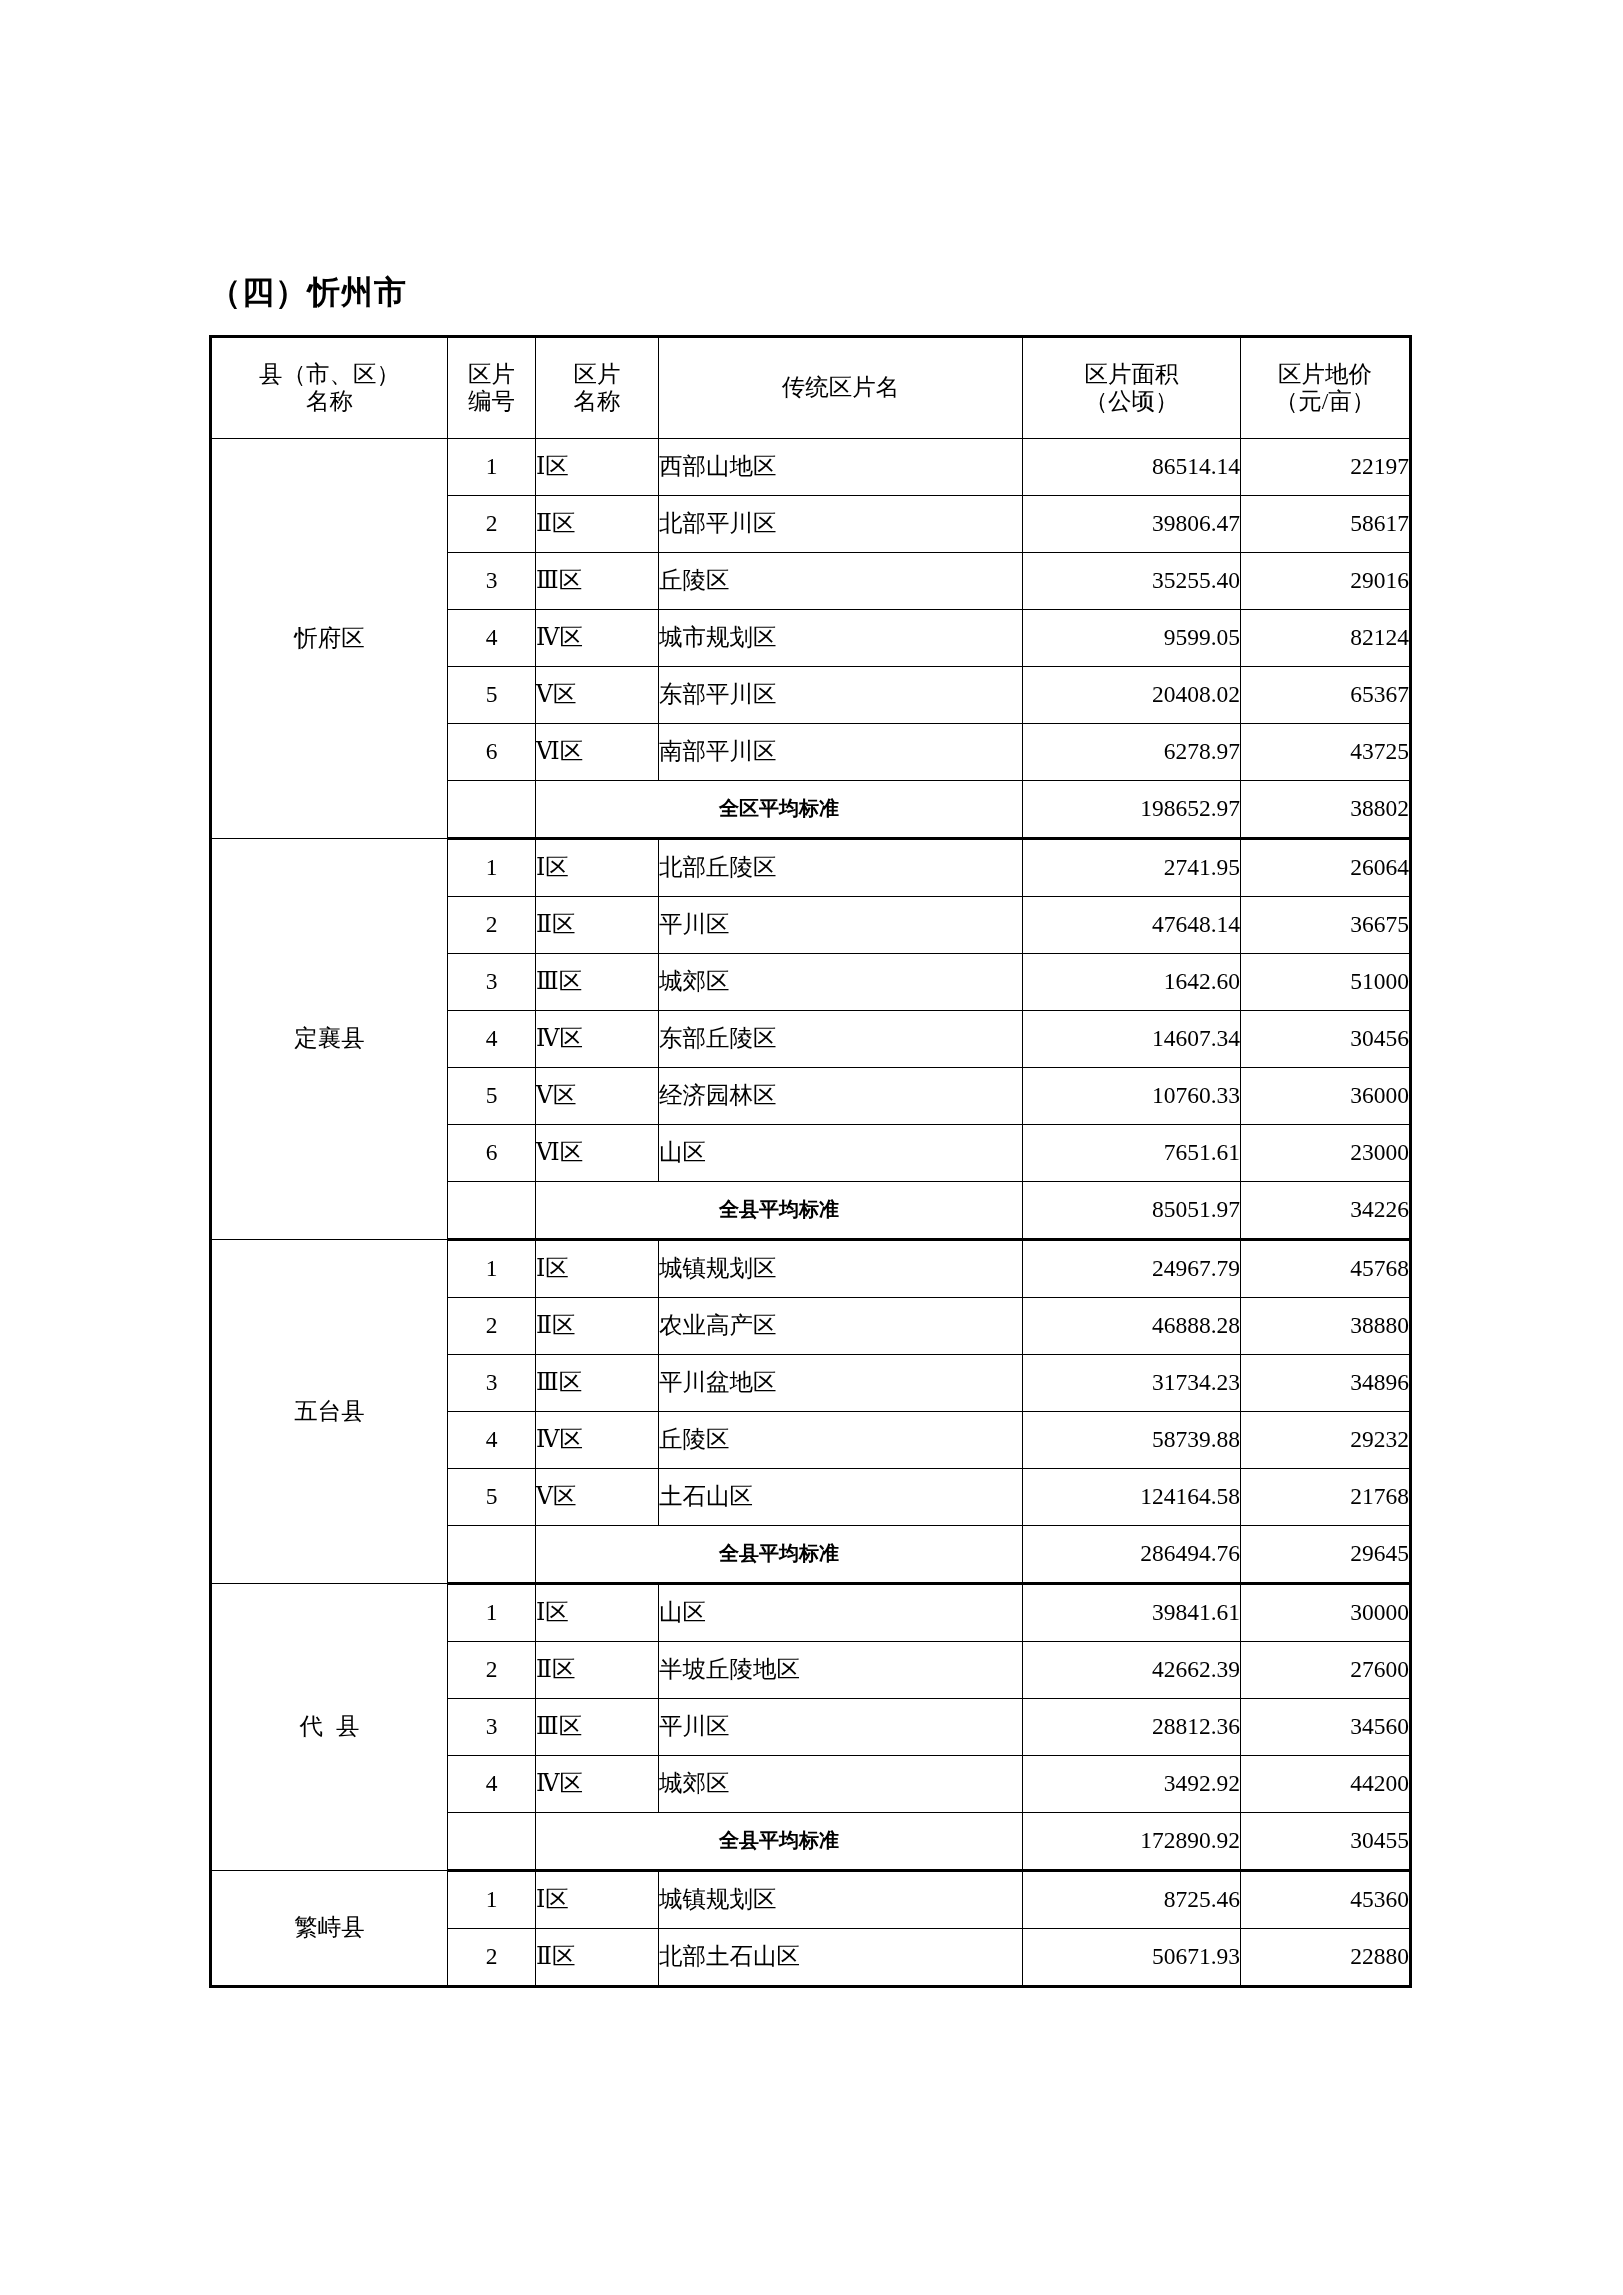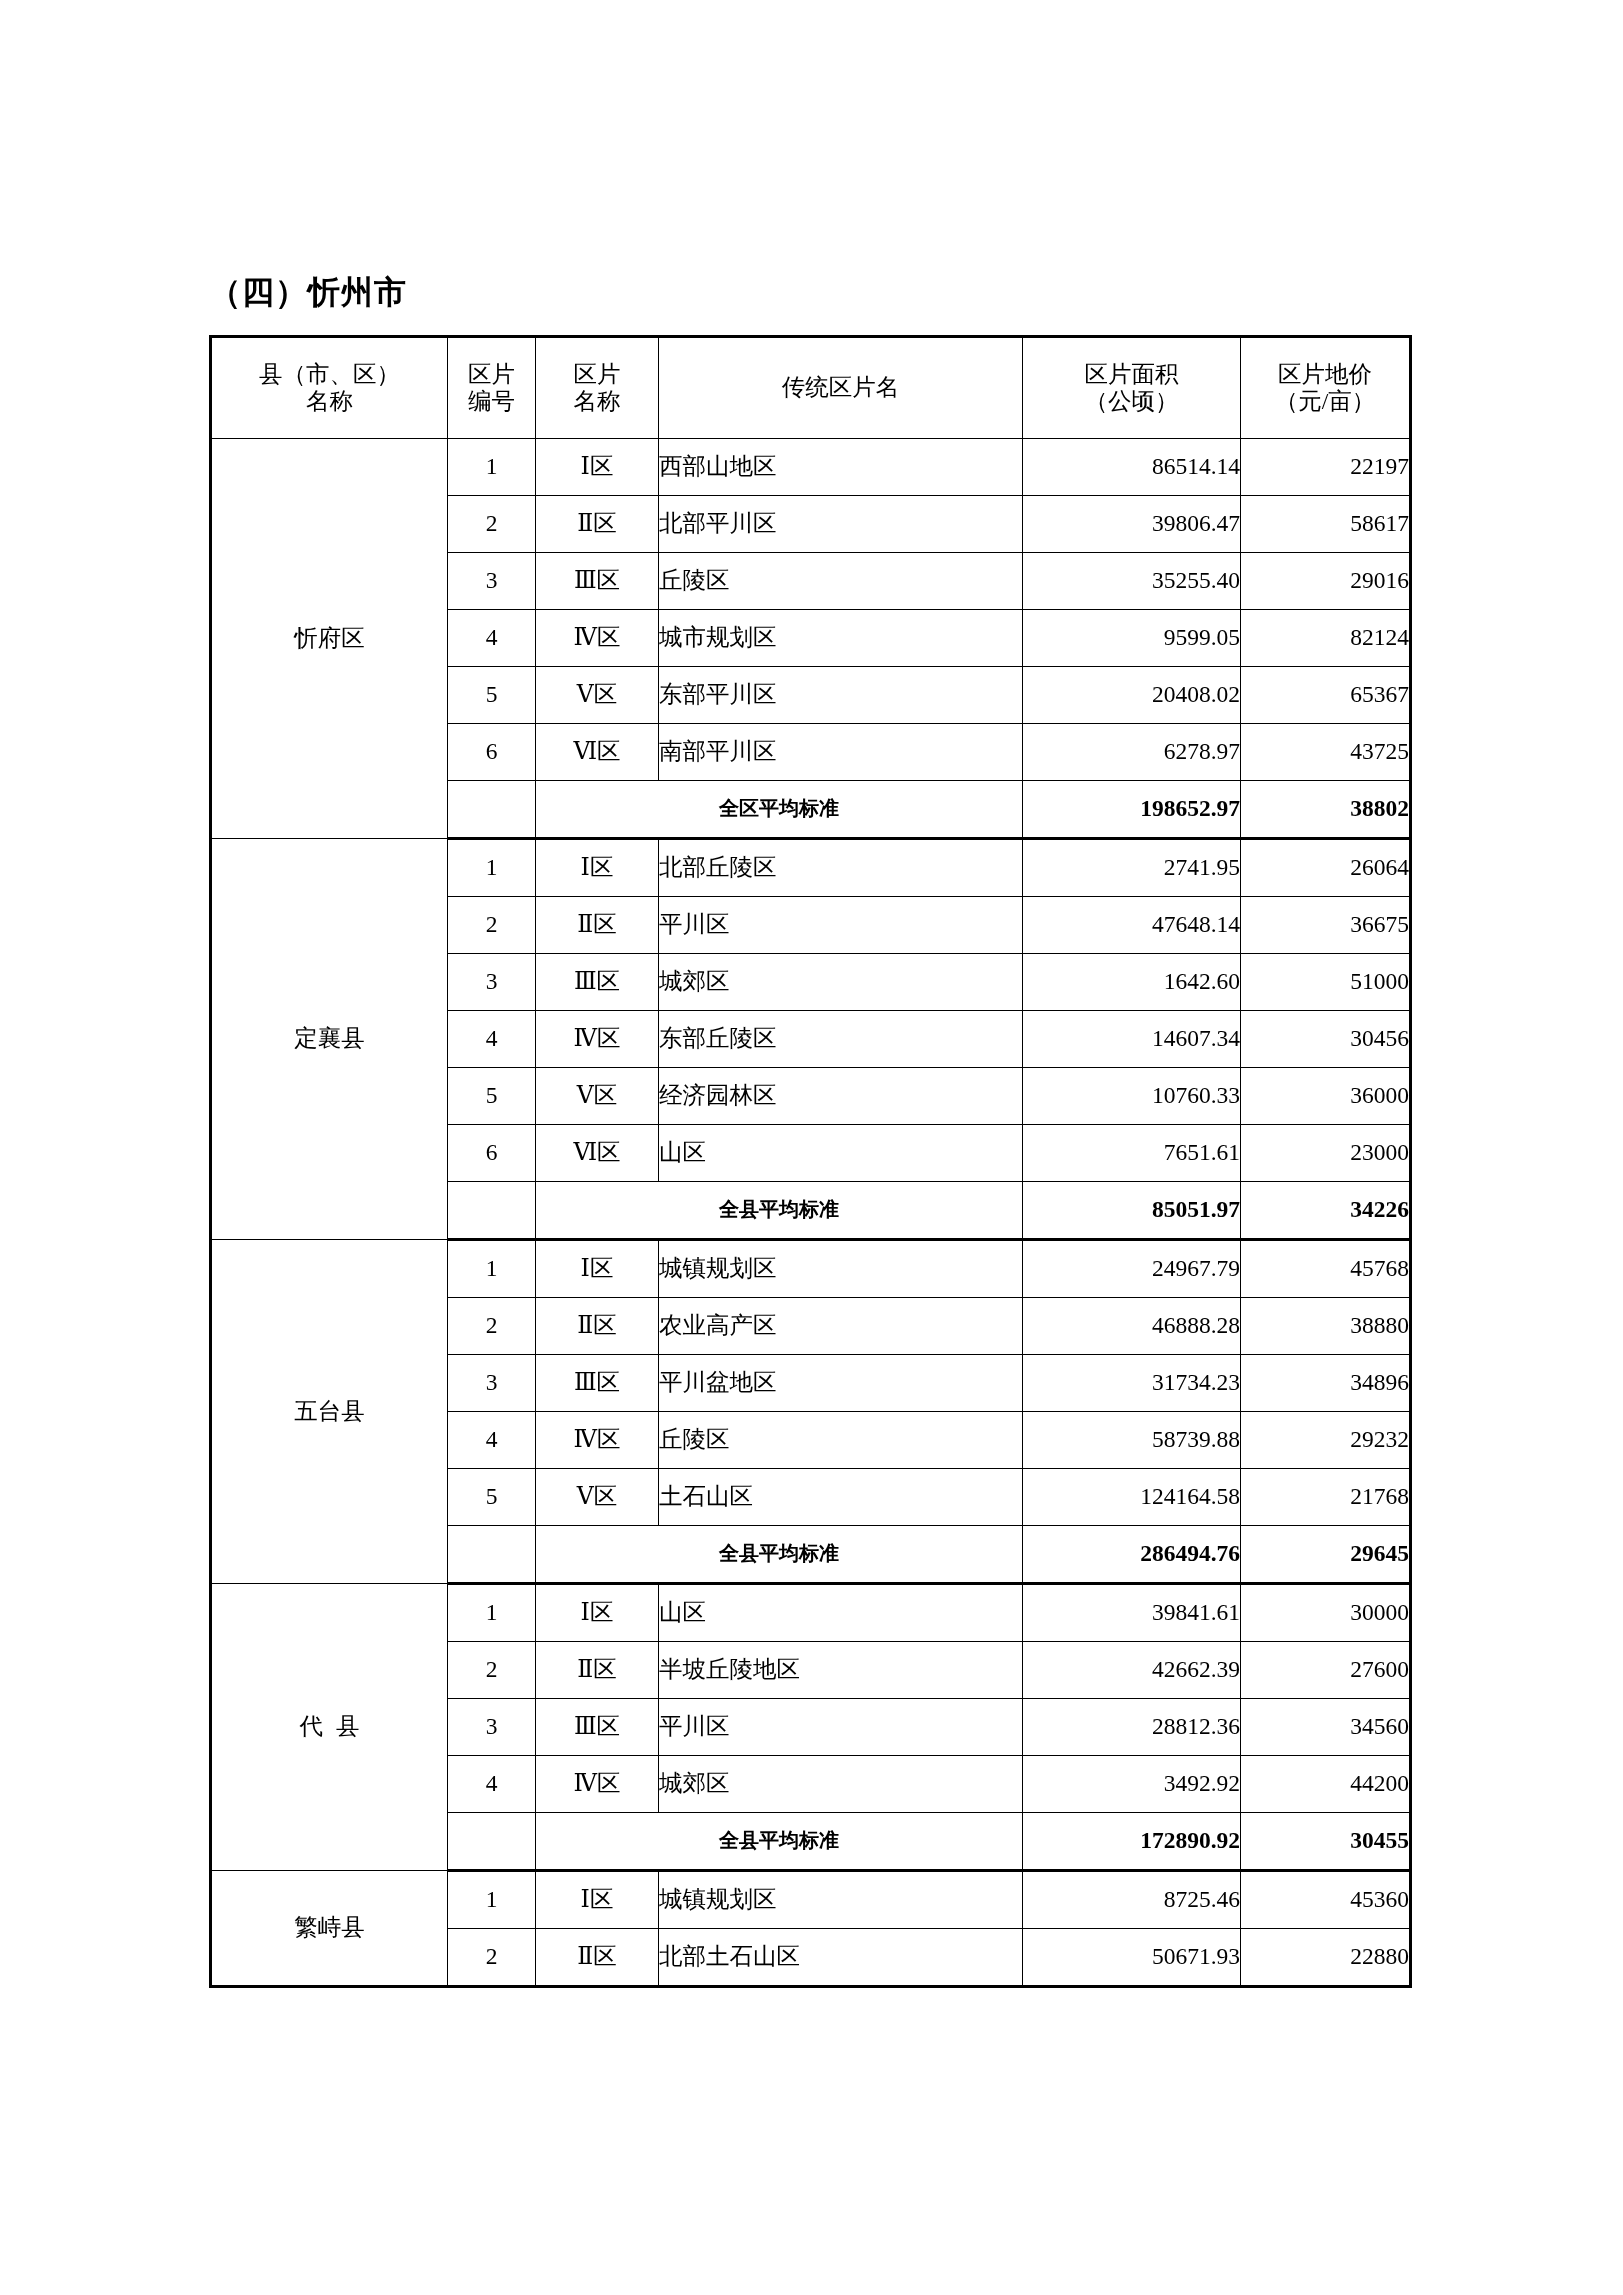--- a/index.html
+++ b/index.html
@@ -67,28 +67,28 @@
 
   tbody td { height: 56px; }
   td.county {
     text-align: center;
     font-size: 25.6px;
     font-weight: bold;
     border-right-width: 3.1px;
     margin-top: 32px;
   }
   td.no      { text-align: center; }
-  td.zname   { text-align: center; }
+  td.zname   { }
   td.trad    { text-align: left; }
   td.area    { text-align: right; padding-right: 13.3px; }
   td.price   { text-align: right; padding-right: 13.3px; }
 
   tr.avg td { font-weight: bold; }
   tr.avg td.avg-label { text-align: center; font-size: 20px; }
-  tr.avg td.area, tr.avg td.price { font-weight: bold; }
+  tr.avg td.area, tr.avg td.price { font-weight: normal; }
 
   
   tr.group-end > td { border-bottom-width: 3.1px; }
   tbody tr > td { border-top-width: 1.5px; }
   .sp { display: inline-block; width: 0.55em; }
 </style>
 </head>
 <body>
 
 <div class="page">

